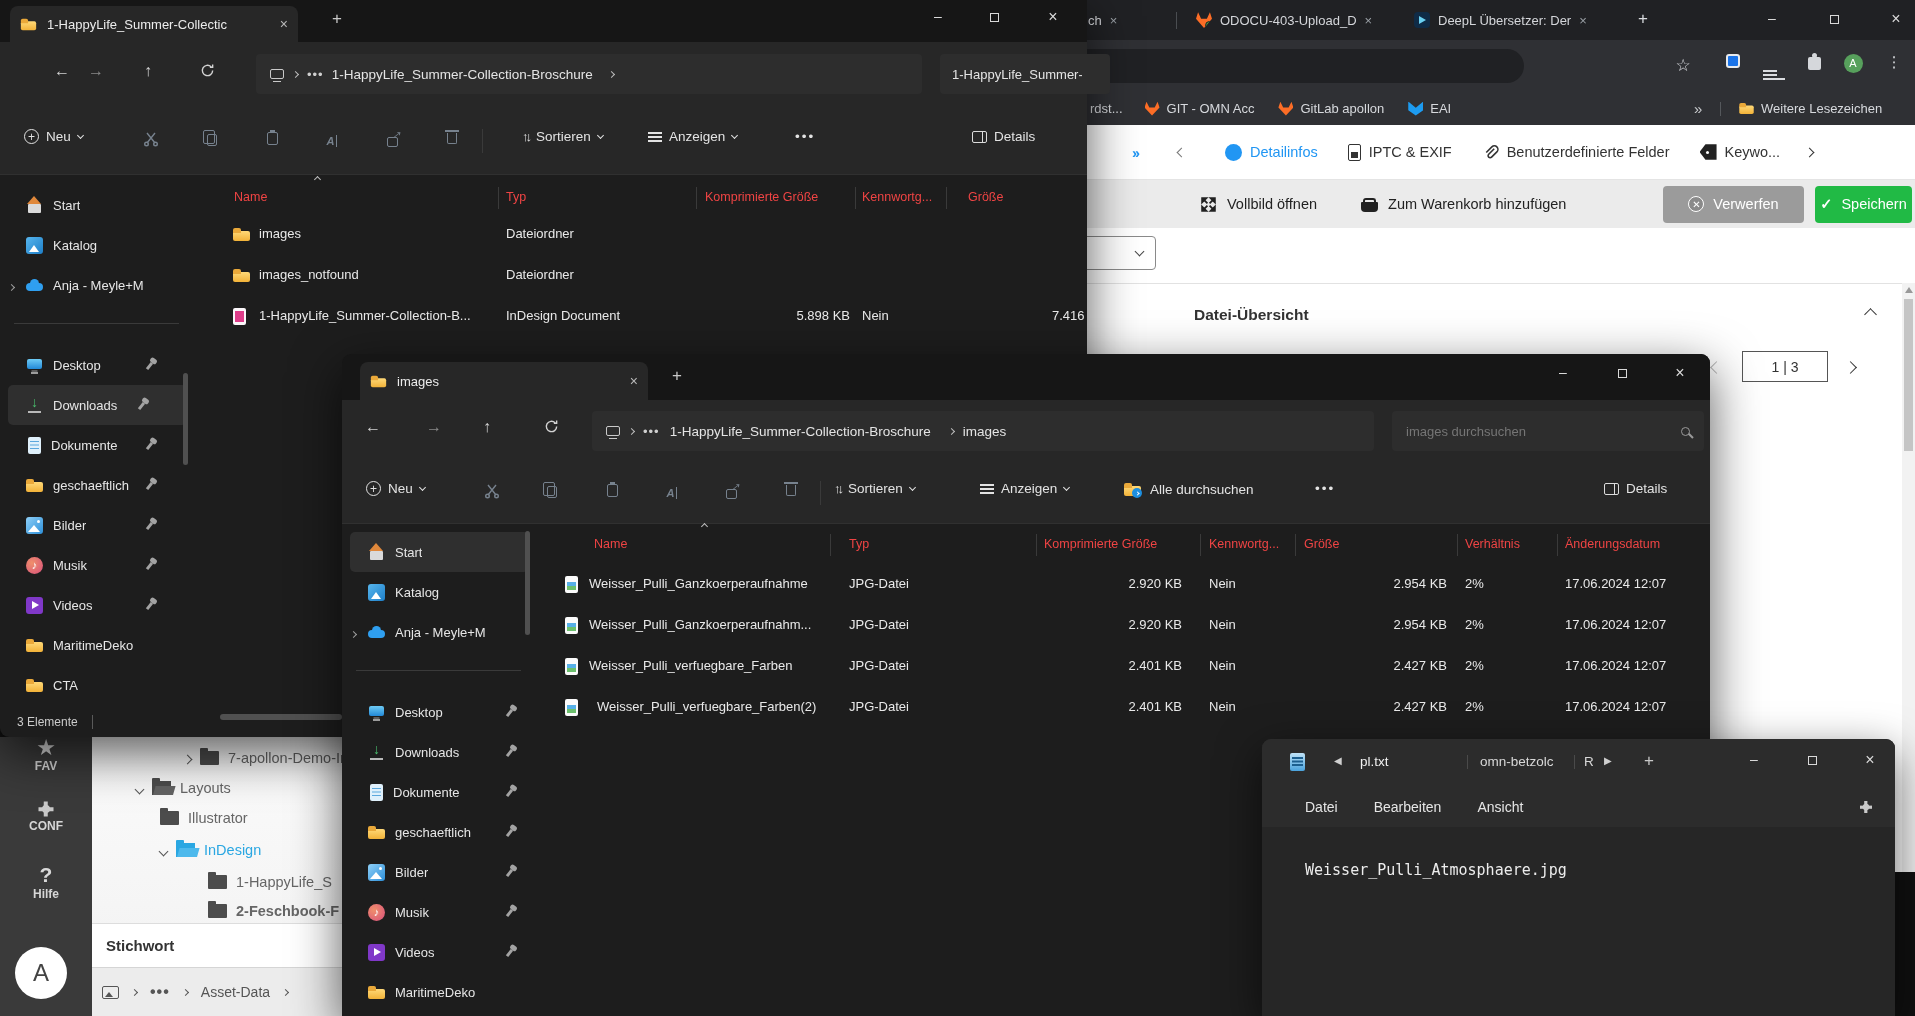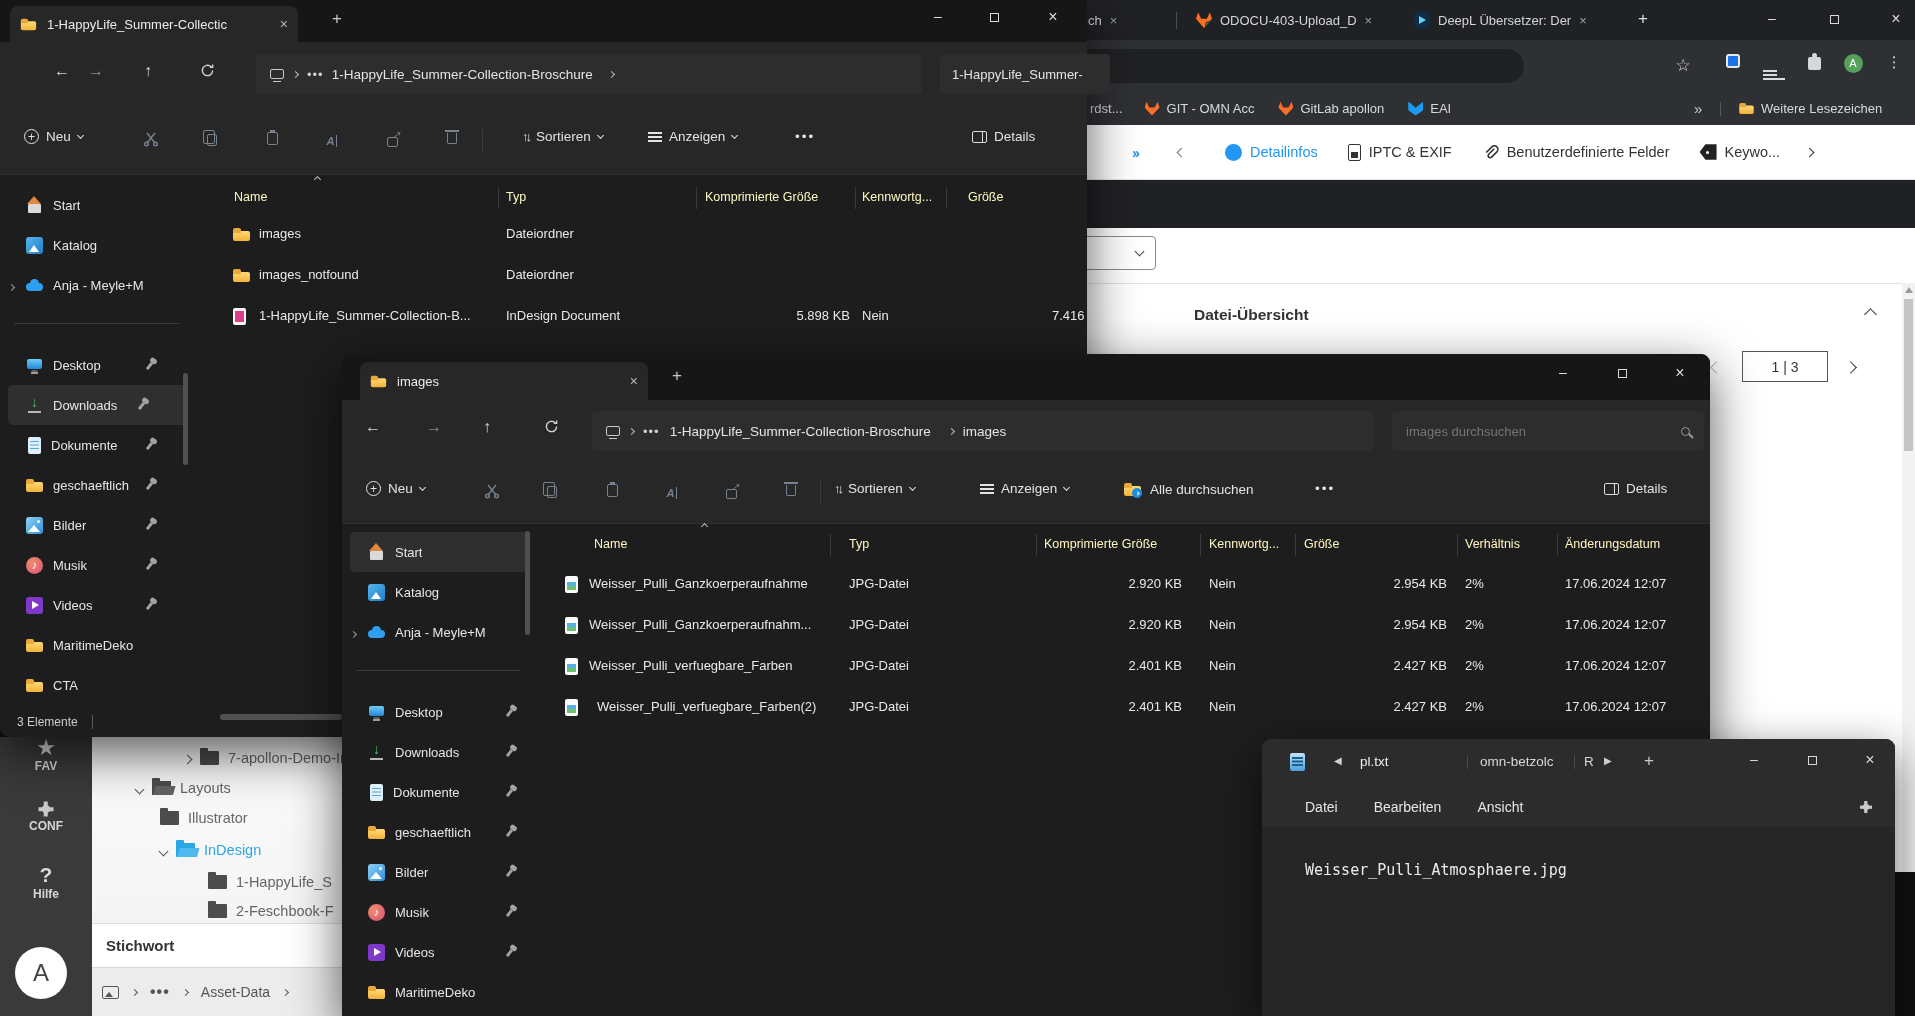--- a/index.html
+++ b/index.html
@@ -44,21 +44,21 @@
   .i-copy{position:relative;display:inline-block;width:10px;height:12px;border:1.5px solid #77828e;border-radius:2px}
   .i-copy::before{content:"";position:absolute;left:-5px;top:-5px;width:10px;height:12px;border:1.5px solid #77828e;border-radius:2px}
   .i-paste{position:relative;display:inline-block;width:11px;height:13px;border:1.5px solid #77828e;border-radius:2px}
   .i-paste::before{content:"";position:absolute;left:2px;top:-3px;width:5px;height:3px;background:#77828e}
   .i-trash{position:relative;display:inline-block;width:10px;height:11px;border:1.5px solid #77828e;border-top:none;border-radius:0 0 2px 2px;margin-top:3px}
   .i-trash::before{content:"";position:absolute;left:-3px;top:-3px;width:14px;height:1.5px;background:#77828e}
   .i-ren{font-size:11px;color:#77828e;border-right:1.5px solid #77828e;padding-right:2px;font-weight:bold}
   .i-share{position:relative;display:inline-block;width:11px;height:10px;border:1.5px solid #77828e;border-radius:2px}
   .i-share::before{content:"↗";position:absolute;right:-4px;top:-9px;font-size:10px;color:#77828e}
   .updown{font-size:13px;letter-spacing:-3px;color:#e3e3e3}
-  .fe-cols{position:absolute;font-size:12.5px;color:#fef9c3}
+  .fe-cols{position:absolute;font-size:12.5px;color:#ef4444}
   .hsep{position:absolute;top:4px;width:1px;height:22px;background:#3a3a3a}
   .hcol{position:absolute;top:7px}
   .fe-row{position:absolute;left:0;right:0;height:41px;font-size:13px;color:#e9e9e9}
   .fe-row span{position:absolute;top:12px;white-space:nowrap}
   .fic{position:absolute;top:12px;width:17px;height:17px}
   .num{text-align:right}
   .fe-side-item{height:40px;display:flex;align-items:center;padding-left:26px;position:relative;font-size:13px;color:#e6e6e6}
   .fe-side-item.sel{background:#2f2f2f;border-radius:5px;margin:0 8px;padding-left:18px}
   .sexp{position:absolute;left:9px;color:#9f9f9f}
   .slabel{white-space:nowrap;overflow:hidden}
@@ -254,20 +254,39 @@
           </span>
 
           <span class="damtab">
             <span class="di di-tag"></span>
             <span>Keywo...</span>
           </span>
         </div>
       <span class="chev r" style="color:#333"></span>
     </div>
 
+    <div class="dam-actions" style="left:0;top:180px;right:0;height:48px;padding-left:120px;gap:10px">
+      <svg width="17" height="17" viewBox="0 0 16 16">
+          <g stroke="#222" stroke-width="1.7" fill="#222">
+            <path d="M3 3l4 4M13 13L9 9M13 3L9 7M3 13l4-4" fill="none"></path>
+            <path d="M2 2h4L2 6zM14 2v4l-4-4zM2 14v-4l4 4zM14 14h-4l4-4z"></path>
+          </g>
+        </svg>
+      <span>Vollbild öffnen</span>
+      <span class="basket" style="margin-left:34px"></span>
+      <span>Zum Warenkorb hinzufügen</span>
+      <div class="dbtn" style="position:absolute;left:583px;width:141px;background:#9b9b9b">
+        <span class="xcircle">✕</span>
+        <span>Verwerfen</span>
+      </div>
+      <div class="dbtn" style="position:absolute;left:735px;width:97px;background:#21ba45">
+        <span style="font-weight:bold">✓</span>
+        <span>Speichern</span>
+      </div>
+    </div>
 
     <div class="abs" style="left:0;top:228px;right:0;bottom:0;background:#fff">
       <div class="abs" style="left:-6px;top:8px;width:82px;height:34px;border:1px solid #8a8a8a;border-radius:4px;background:#fff">
         <span class="chev" style="position:absolute;right:12px;top:11px;color:#444"></span>
       </div>
       <div class="abs" style="left:7px;top:55px;right:12px;height:1px;background:#e2e2e2"></div>
       <div class="abs" style="left:114px;top:78px;font-size:15.5px;font-weight:bold;color:#333">Datei-Übersicht</div>
       <span class="chev u" style="position:absolute;left:786px;top:82px;color:#333;width:9px;height:9px"></span>
       <span class="chev l" style="position:absolute;left:632px;top:135px;color:#b5b5b5;width:9px;height:9px"></span>
       <div class="pagebox" style="left:662px;top:123px;width:86px;height:31px;line-height:31px">1 | 3</div>
@@ -324,21 +343,21 @@
             <span class="tf tf-blueopen"></span>
             <span>InDesign</span>
           </div>
 
           <div class="trow lvlrow lv-2" style="top: 132px; padding-left: 116px;">
 
             <span class="tf tf-dark"></span>
             <span>1-HappyLife_S</span>
           </div>
 
-          <div class="trow lvlrow lv-2" style="top: 161px; padding-left: 116px;">
+          <div class="trow lvlrow lv-2" style="top: 161px; padding-left: 116px; font-weight: bold;">
 
             <span class="tf tf-dark"></span>
             <span>2-Feschbook-F</span>
           </div>
         </div>
       <div class="abs" style="left:0;top:186px;right:0;height:44px;background:#fff;border-top:1px solid #ddd;display:flex;align-items:center;padding-left:14px">
         <span style="font-weight:bold;font-size:15px;color:#333">Stichwort</span>
       </div>
       <div class="abs flex" style="left:0;top:230px;right:0;height:49px;background:#ececec;border-top:1px solid #d5d5d5;padding-left:10px;gap:13px;color:#555">
         <span class="imgslide"></span>

